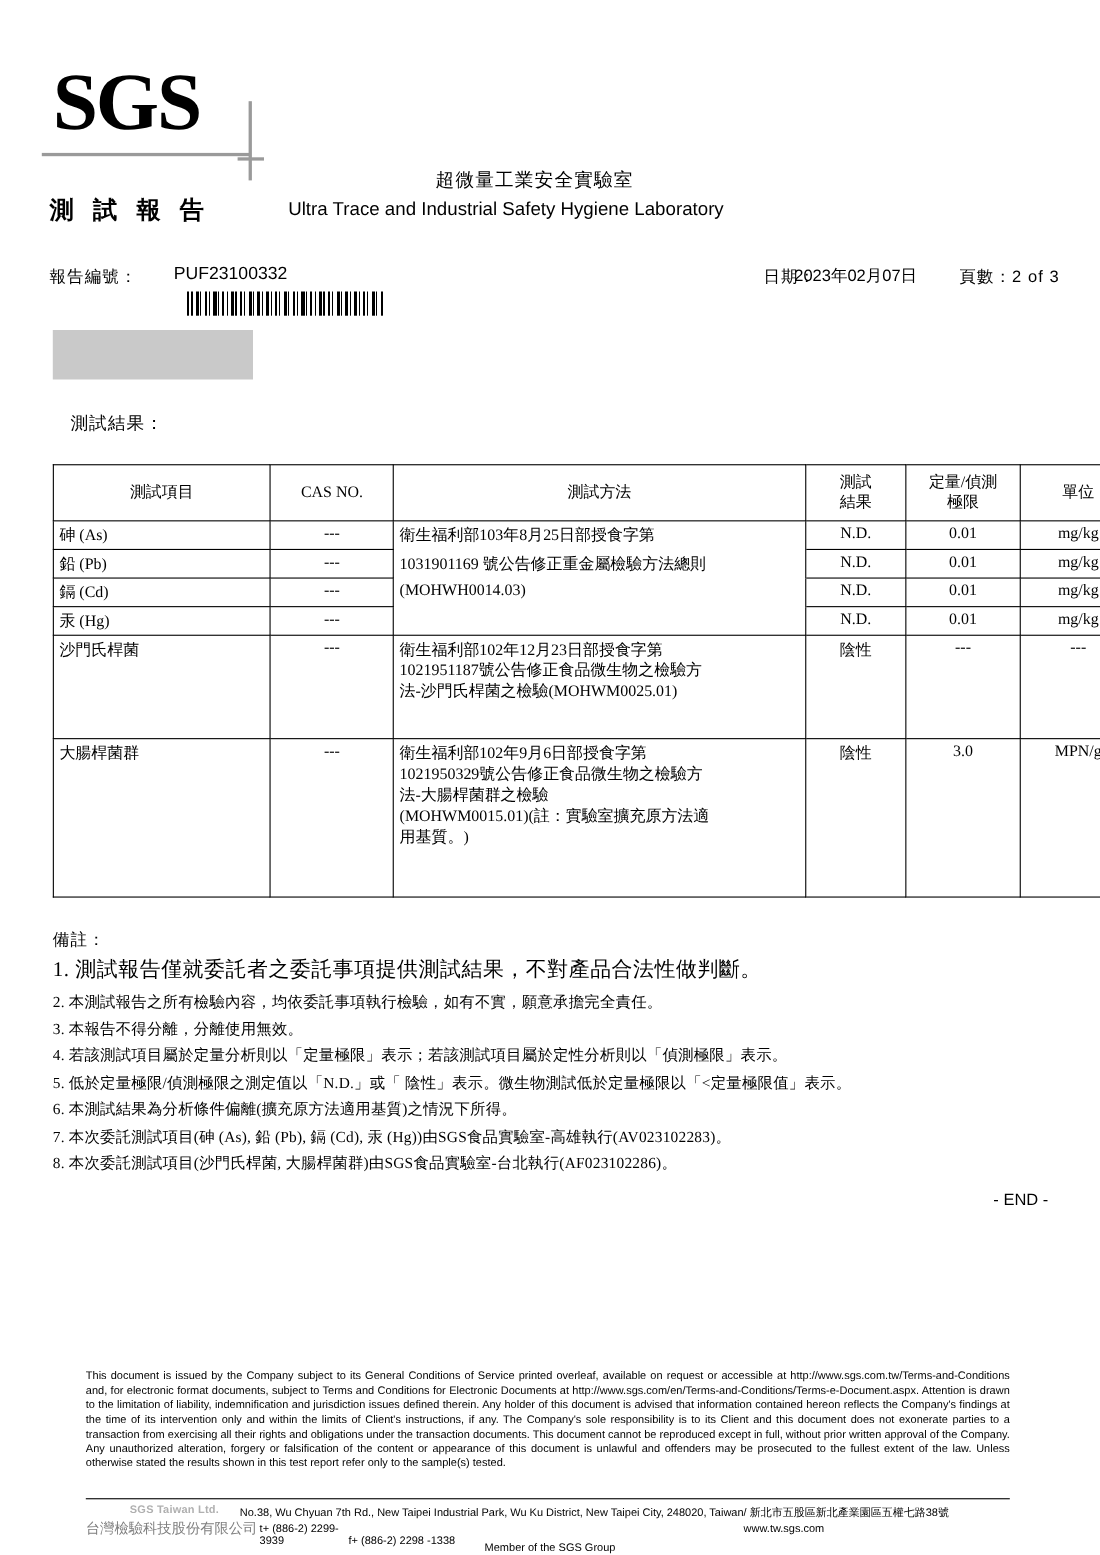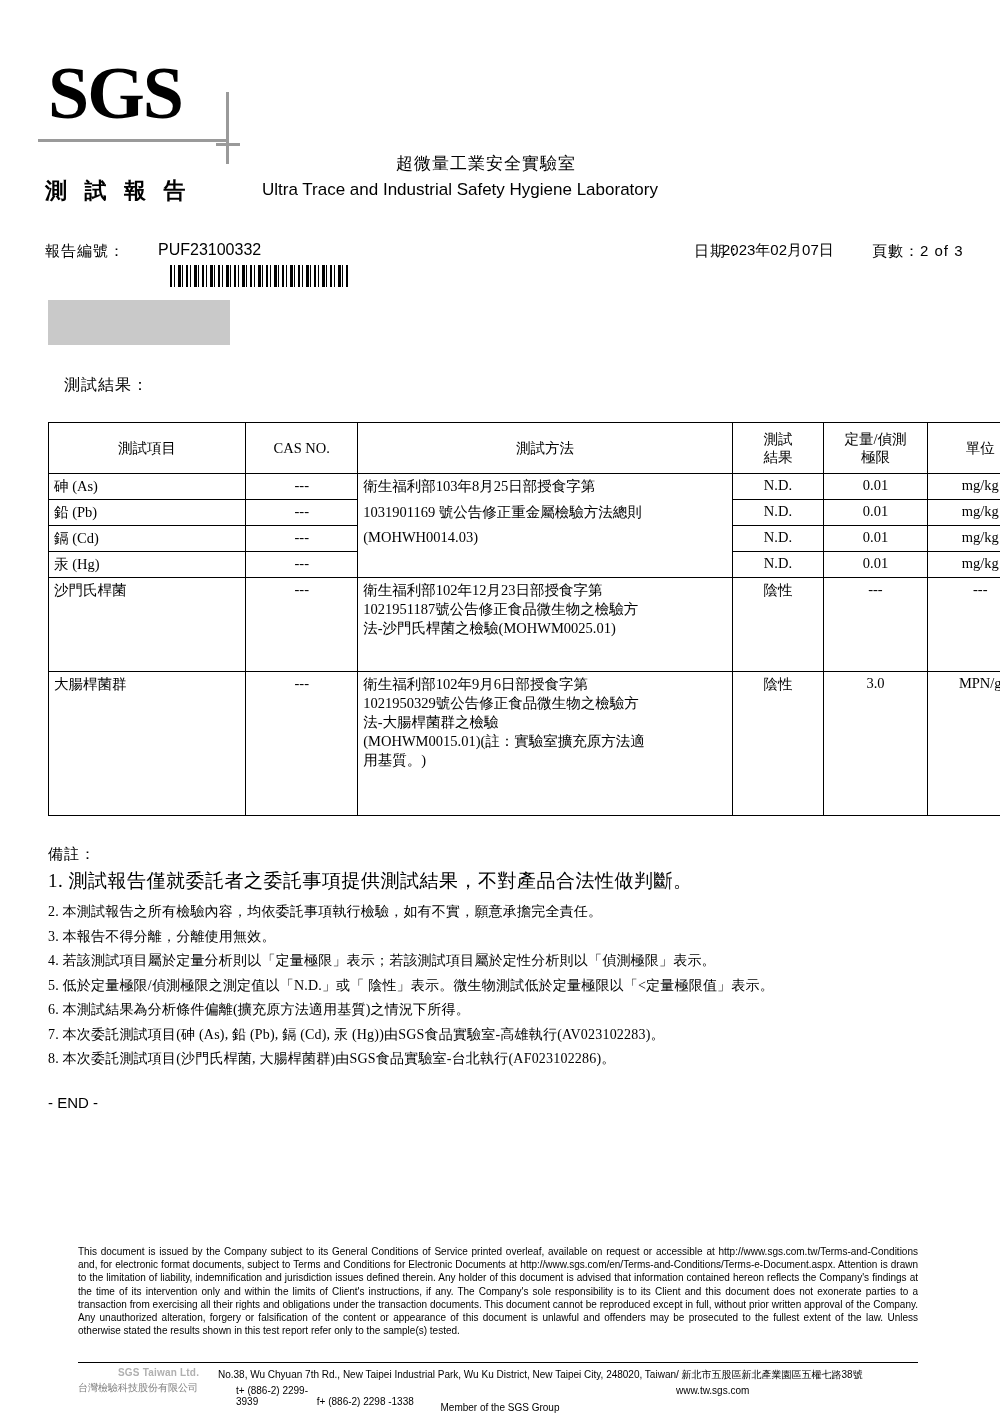--- a/index.html
+++ b/index.html
@@ -107,37 +107,37 @@
   .nb-bot { border-bottom:none !important; }
 
   
   .notes {
     position:absolute; left:48px; top:845px; width:905px;
     font-family:"Liberation Serif", serif;
   }
   .notes-title { font-size:15px; letter-spacing:1px; margin-bottom:4px; }
   .note1 { font-size:19px; letter-spacing:0.5px; margin:4px 0 6px 0; }
   .note-line { font-size:14px; letter-spacing:0.2px; line-height:1.75; }
-  .end-line { text-align:left; font-size:15px; margin-top:22px; font-family:"Liberation Sans", sans-serif; }
+  .end-line { text-align:right; font-size:15px; margin-top:10px; font-family:"Liberation Sans", sans-serif; }
 
   
   .legal {
     position:absolute; left:78px; top:1245px; width:840px;
     font-size:10px; line-height:1.32; text-align:justify; color:#000;
   }
   .footer-rule {
     position:absolute; left:78px; top:1362px; width:840px; height:1px; background:#000;
   }
   .sgs-tw {
     position:absolute; left:118px; top:1367px;
     font-size:10px; color:#b0b0b0; font-weight:bold; letter-spacing:0.2px;
   }
   .sgs-tw-cn {
     position:absolute; left:78px; top:1381px;
-    font-size:10px; color:#7f7f7f;
+    font-size:13px; color:#7f7f7f;
     font-family:"Liberation Serif", serif;
   }
   .addr {
     position:absolute; left:218px; top:1368px; font-size:10px;
   }
   .phones {
     position:absolute; left:236px; top:1385px; font-size:10px;
   }
   .phones .sp { display:inline-block; width:78px; }
   .web {

